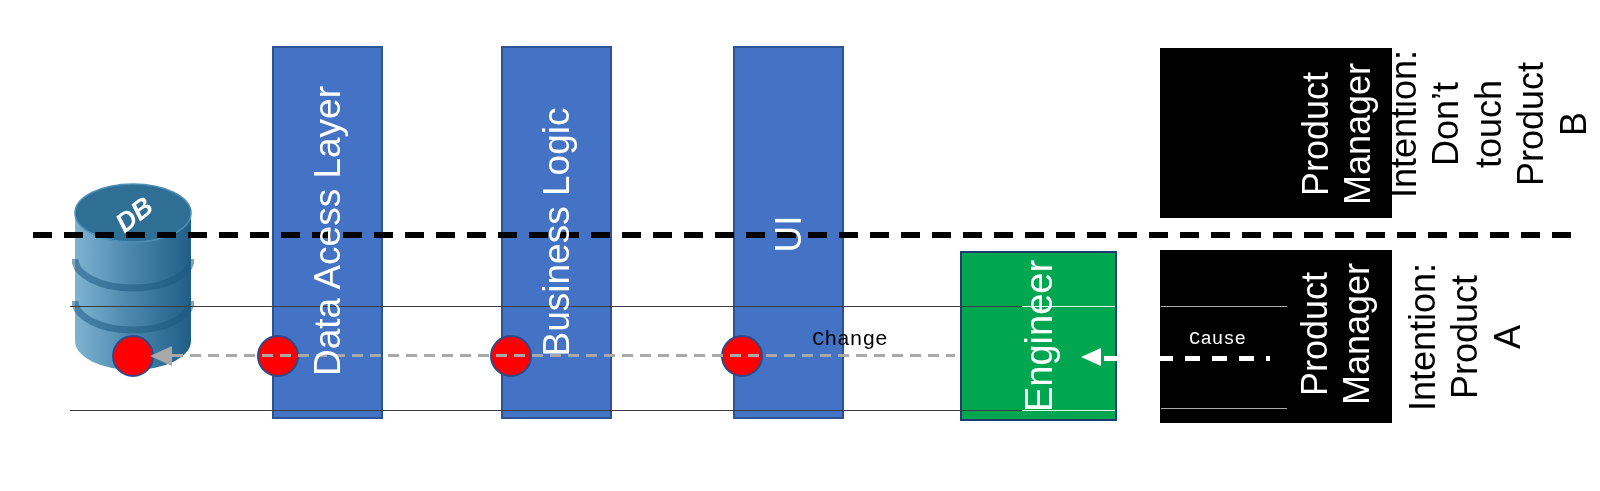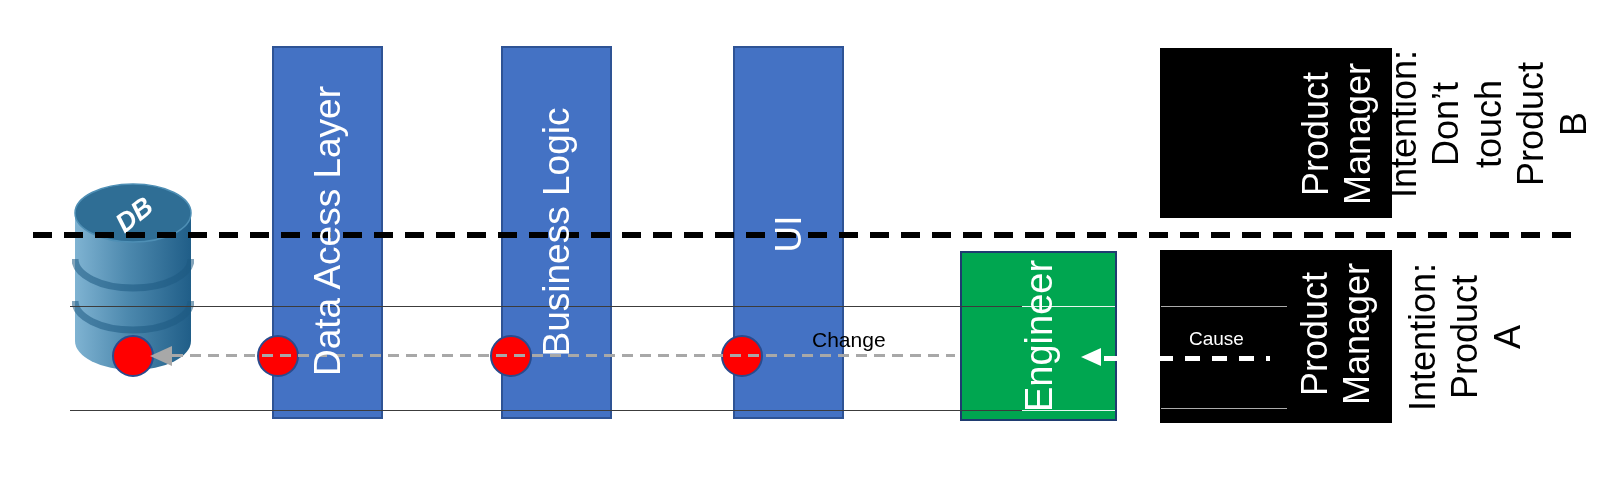--- a/index.html
+++ b/index.html
@@ -51,21 +51,21 @@
   .vl-bl{left:557px;top:232px}
   .vl-ui{left:789px;top:234px}
   .vl-eng{left:1039px;top:336px;color:#fff;font-size:38px;}
   .vl-pm{color:#fff;font-size:36px;}
   .vl-pm-top{left:1337px;top:134px}
   .vl-pm-bottom{left:1336px;top:334px}
   .vl-int{color:#000;font-size:36px;}
   .vl-int-b{left:1489px;top:124px}
   .vl-int-a{left:1466px;top:337px}
   
-  .note{position:absolute;color:#000;font-size:21px;}
+  .note{position:absolute;color:#000;font-size:21px;font-family:Liberation Mono, monospace;}
   .note-change{left:812px;top:328px}
   .note-cause{left:1189px;top:328px;color:#fff;font-size:19px;}
   .dbwrap{position:absolute;left:72px;top:183px;width:122px;height:192px;}
 </style>
 </head>
 <body>
 
 <div class="canvas">
 
   <div class="dbwrap">

